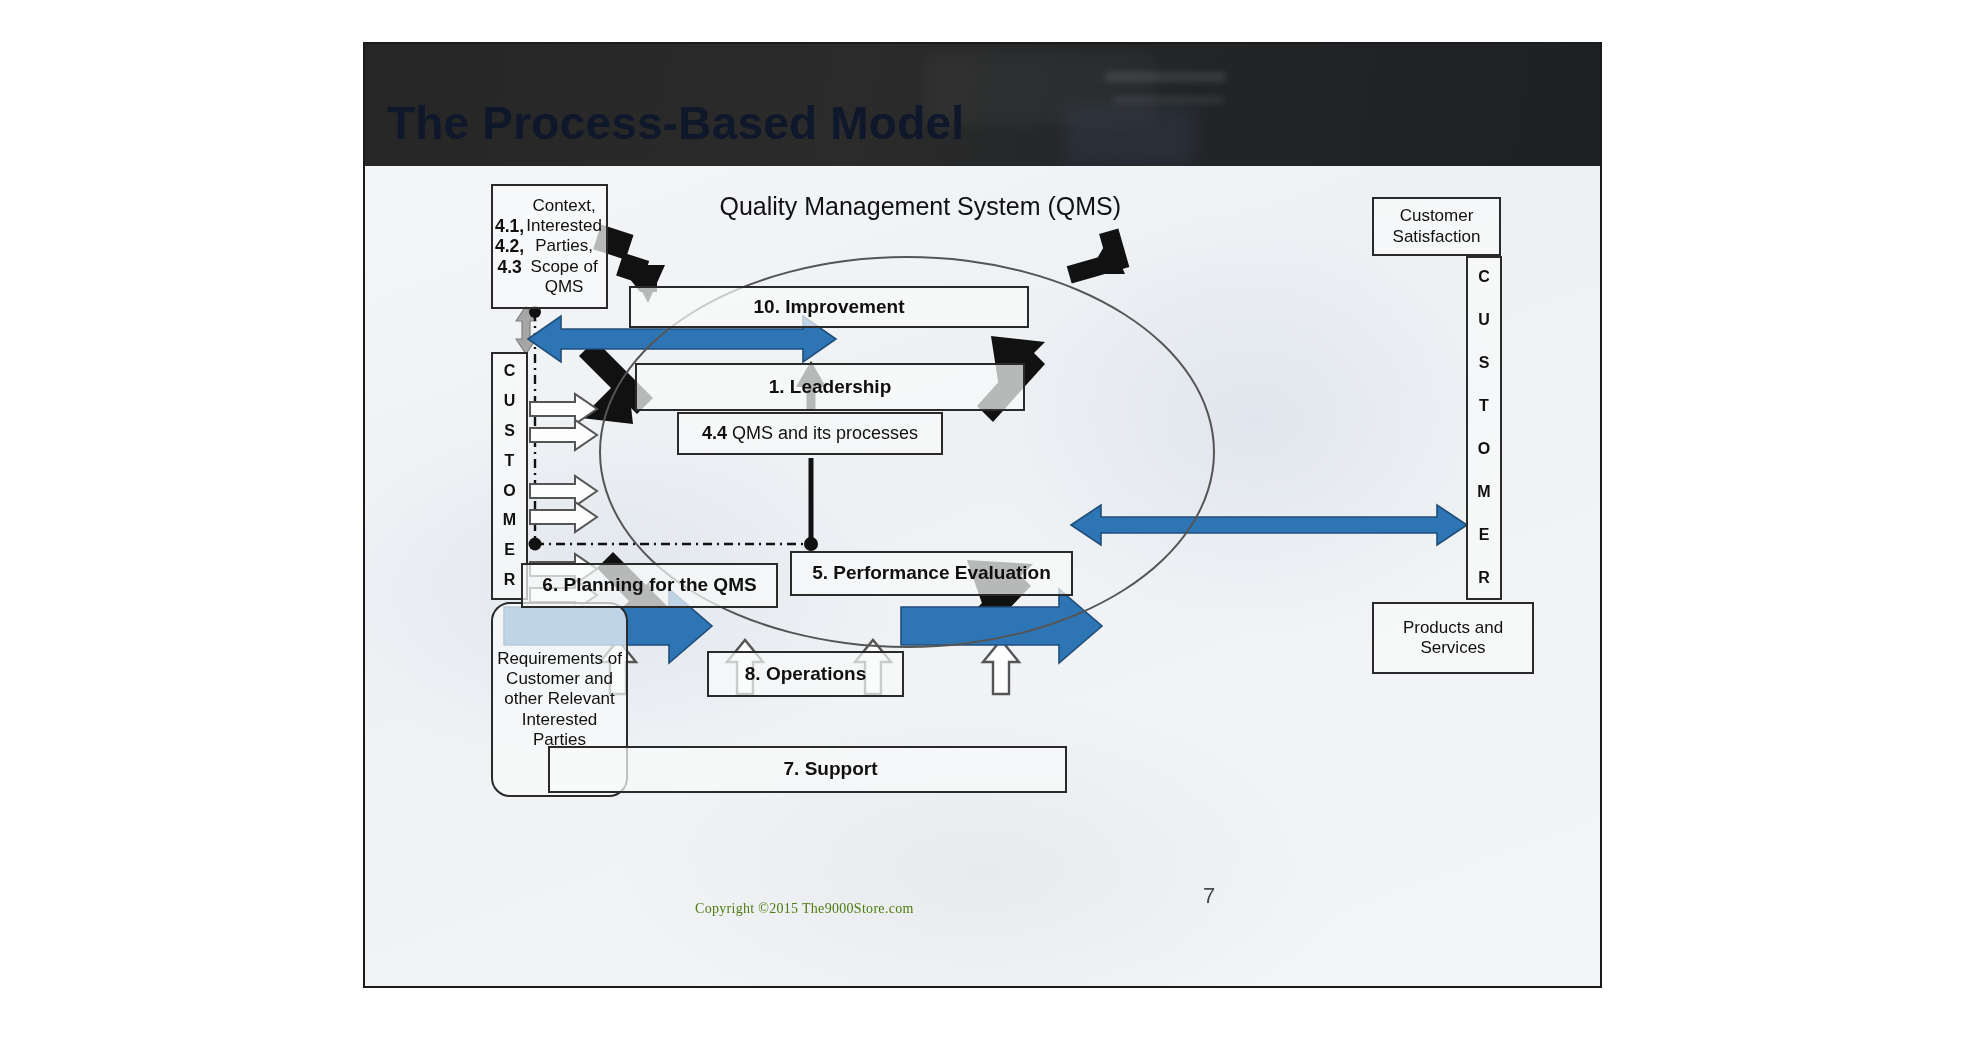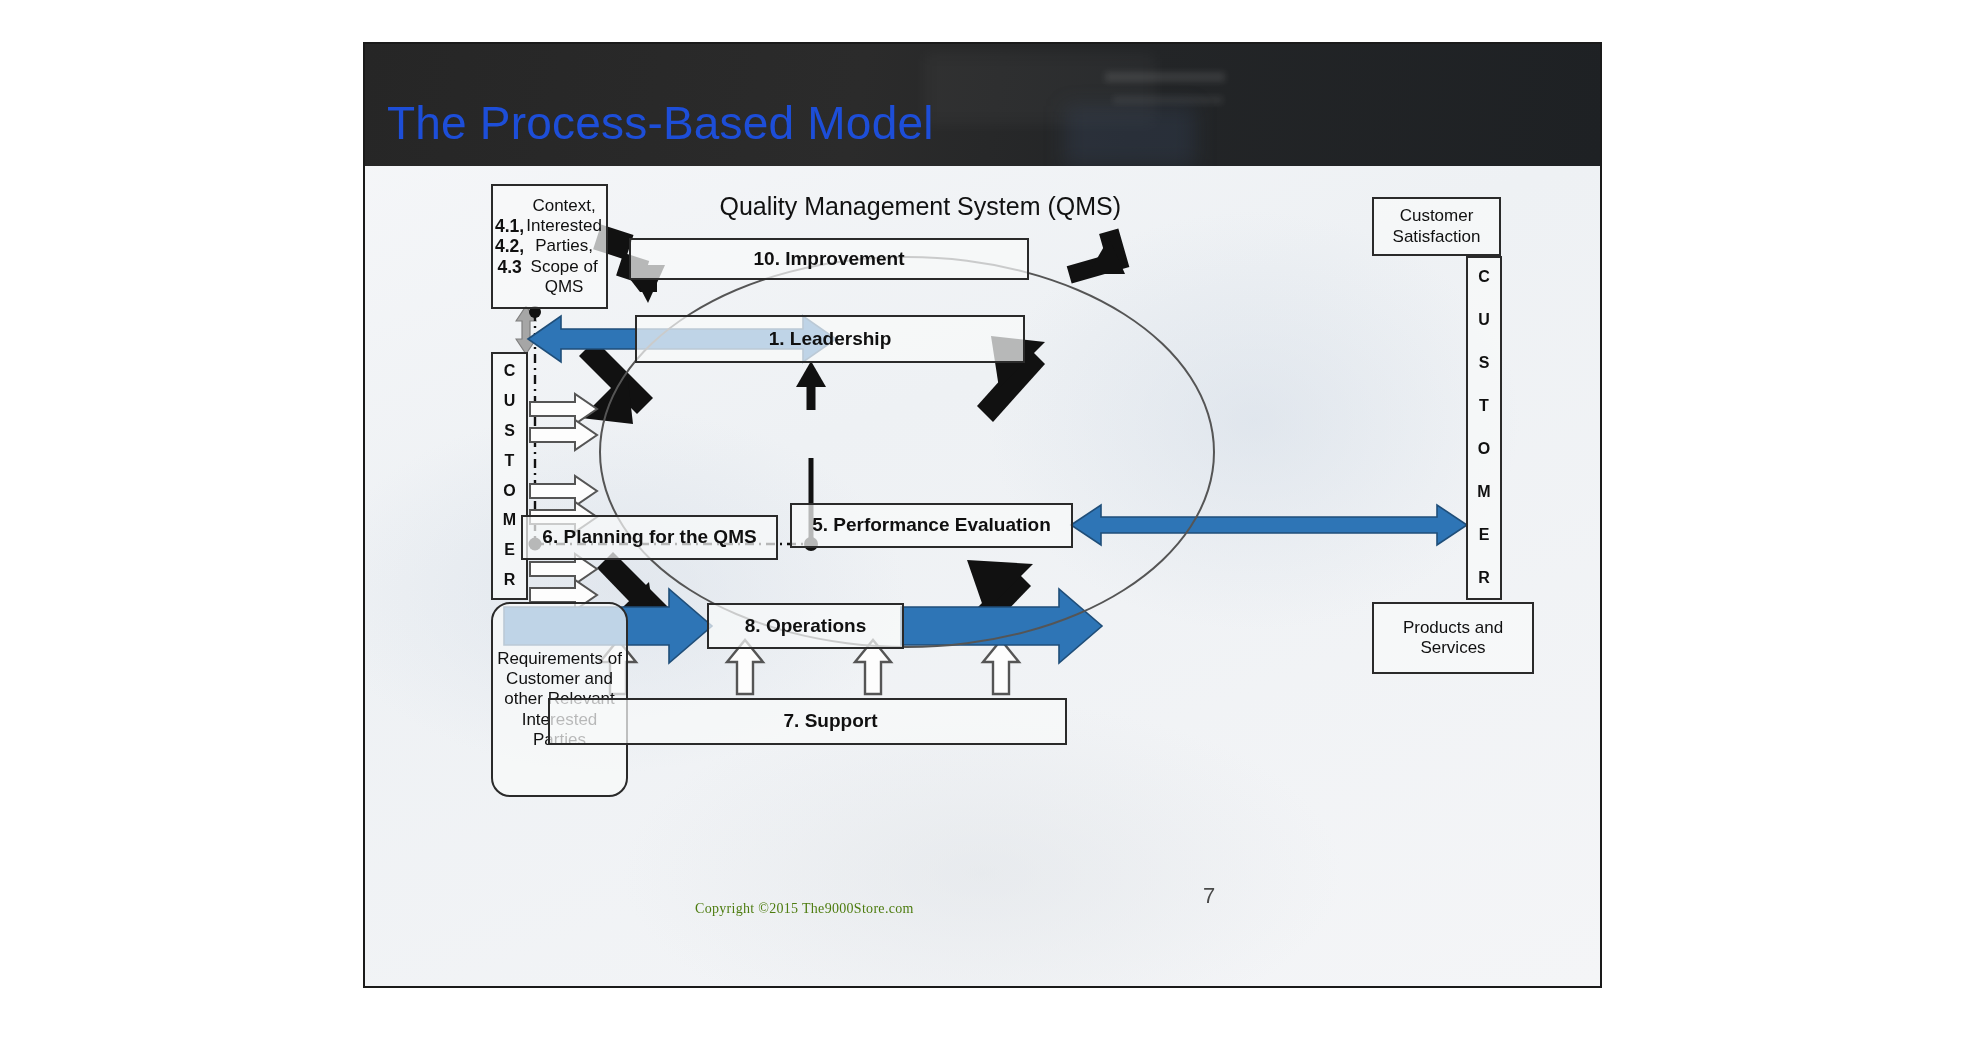--- a/index.html
+++ b/index.html
@@ -28,34 +28,34 @@
     background:linear-gradient(100deg,#262626 0%,#2b2b2b 40%,#232527 62%,#1e2124 100%);
     overflow:hidden;
   }
   #header .smear1{position:absolute;left:560px;top:10px;width:230px;height:70px;background:rgba(255,255,255,.035);filter:blur(8px);}
   #header .smear2{position:absolute;left:740px;top:28px;width:120px;height:10px;background:rgba(255,255,255,.10);filter:blur(3px);}
   #header .smear3{position:absolute;left:748px;top:52px;width:110px;height:8px;background:rgba(255,255,255,.07);filter:blur(3px);}
   #header .smear4{position:absolute;left:700px;top:62px;width:130px;height:60px;background:rgba(60,80,110,.25);filter:blur(10px);}
 
   #title{
     position:absolute;left:22px;top:52px;
-    font-size:46px;color:#1d4ed8;font-weight:400;letter-spacing:.2px;
+    font-size:46px;color:#0f172a;font-weight:700;letter-spacing:.2px;
     white-space:nowrap;
   }
 
   .stage{position:absolute;left:0;top:122px;width:1239px;height:824px;}
 
   .box{
     position:absolute;box-sizing:border-box;
     border:2.5px solid #2a2a2a;
     background:rgba(248,249,250,.72);
     display:flex;align-items:center;justify-content:center;text-align:center;
     color:#101010;line-height:1.18;
   }
-  .box.b{font-weight:bold;}
+  .box.b{font-weight:bold;margin-top:48px;}
 
   .plain{position:absolute;color:#101010;}
 
   
   #ctxbox{left:126px;top:18px;width:117px;height:125px;font-size:17px;padding:3px 2px;flex-direction:row;}
   #ctxbox .l1{font-weight:bold;font-size:17.5px;}
 
   
   #grayarrow{position:absolute;left:150px;top:140px;width:22px;height:48px;}
 
@@ -233,20 +233,24 @@
       <span>R</span>
     </div>
 
     <div class="box" id="reqbox">Requirements of Customer and other Relevant Interested Parties</div>
 
     <div class="plain" id="qmsTitle">Quality Management System (QMS)</div>
 
     <div class="box b" id="improve">10. Improvement</div>
     <div class="box b" id="leader">1. Leadership</div>
 
+    <div class="box" id="qms44">
+      <span class="n">4.4</span>
+      <span>QMS and its processes</span>
+    </div>
 
     <div class="box b" id="planning">6. Planning for the QMS</div>
     <div class="box b" id="perf">5. Performance Evaluation</div>
     <div class="box b" id="ops">8. Operations</div>
     <div class="box b" id="support">7. Support</div>
 
     <div class="box" id="custSat">Customer Satisfaction</div>
 
     <div class="box" id="custR">
       <span>C</span>

